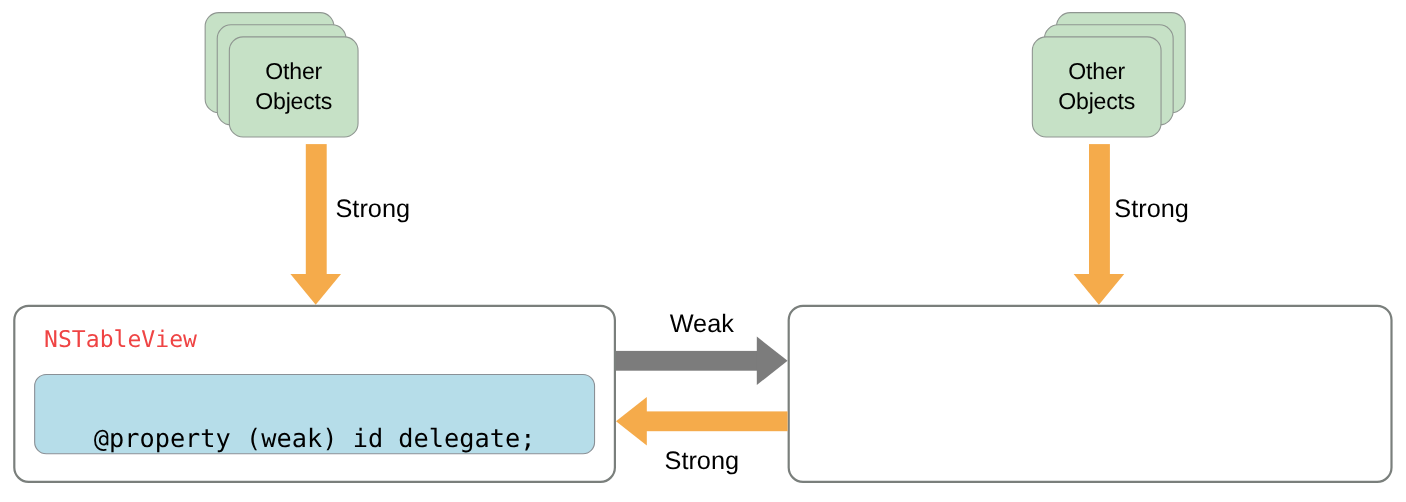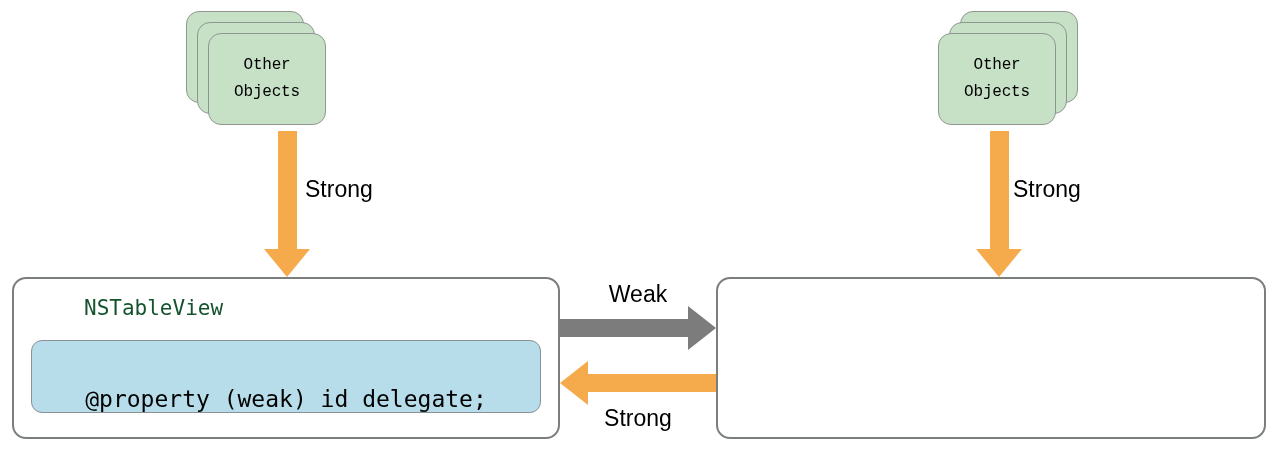--- a/index.html
+++ b/index.html
@@ -32,25 +32,25 @@
     background: #c6e1c6;
     box-sizing: border-box;
   }
   .card.front {
     display: flex;
     align-items: center;
     justify-content: center;
     background: #c6e1c6;
   }
   .card-label {
-    font-size: 16px;
+    font-size: 21px;
     line-height: 27px;
     color: #000000;
     text-align: center;
-    font-family: Liberation Mono, monospace;
+    font-family: Liberation Sans, sans-serif;
     letter-spacing: -0.2px;
   }
 
   
   #stack-left { left: 186px; top: 11px; width: 152px; height: 120px; }
   #stack-left .c3 { left: 0px;  top: 0px;  }
   #stack-left .c2 { left: 11px; top: 11px; }
   #stack-left .c1 { left: 22px; top: 22px; }
 
   
@@ -107,23 +107,22 @@
     box-sizing: border-box;
   }
   #box-tableview { left: 12px;  top: 277px; width: 548px; height: 162px; }
   #box-delegate  { left: 716px; top: 277px; width: 550px; height: 162px; }
 
   .obj-title {
     position: absolute;
     left: 26px;
     top: 17px;
     font-size: 22px;
-    color: #14532d;
+    color: #ef4444;
     white-space: nowrap;
-    margin-left: 44px;
   }
   #box-tableview .obj-title { font-family: "DejaVu Sans Mono", monospace; font-size: 21px; }
   #box-delegate  .obj-title { font-family: "Liberation Sans", sans-serif; font-size: 22px; }
 
   .code-box {
     position: absolute;
     border: 1.6px solid #8a9096;
     border-radius: 11px;
     background: #b6dde9;
     box-sizing: border-box;

